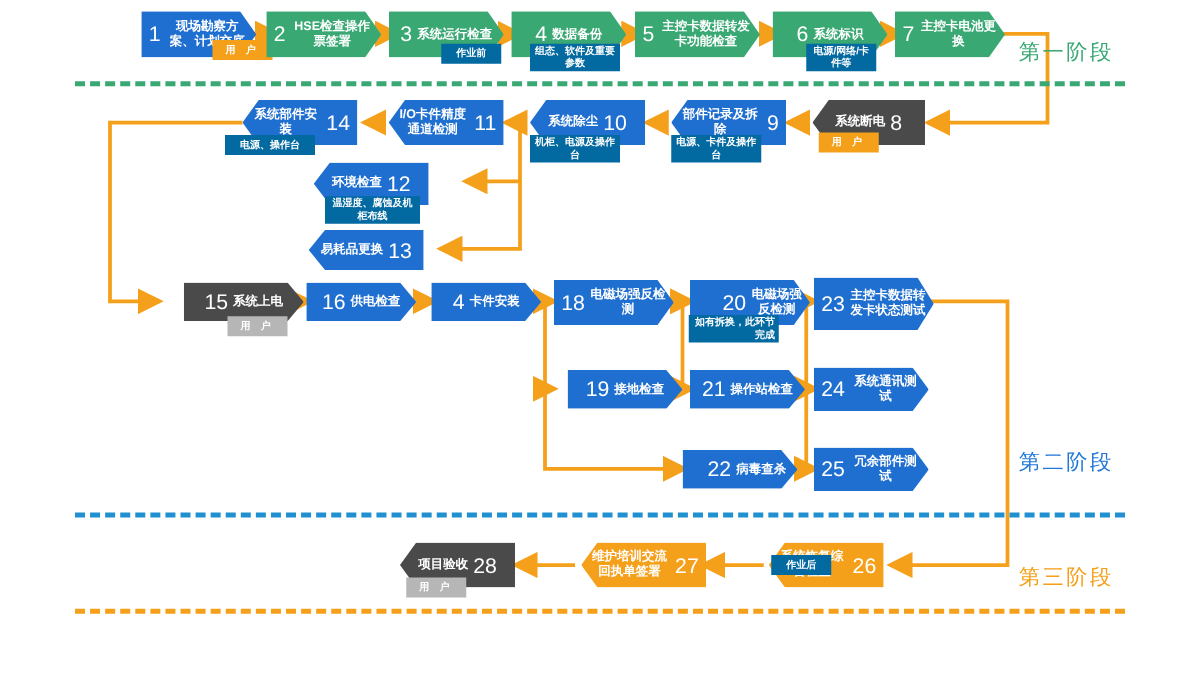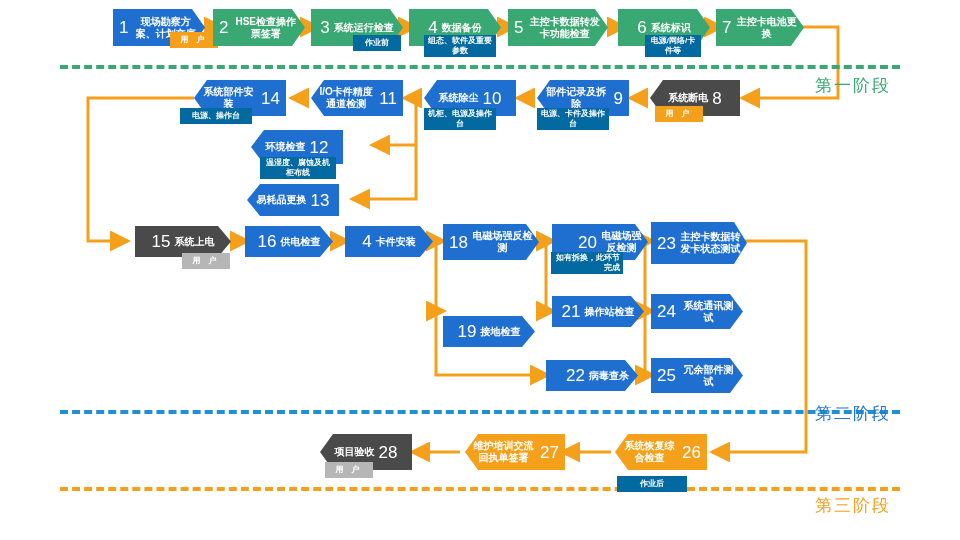--- a/index.html
+++ b/index.html
@@ -28,21 +28,21 @@
   
   .tag{
     position:absolute;box-sizing:border-box;display:flex;align-items:center;
     justify-content:center;text-align:center;color:#ffffff;font-size:8px;
     line-height:10px;font-weight:bold;padding:1px 3px;
   }
   .tag-gray{background:#0369a1;}
   .tag-orange{background:#f5a01b;letter-spacing:3px;}
   .tag-gray-user{background:#b6b6b6;letter-spacing:3px;}
   
-  .stage{position:absolute;font-size:17px;font-family:Liberation Sans, sans-serif;letter-spacing:2px;margin-top:44px;}
+  .stage{position:absolute;font-size:17px;font-family:Liberation Sans, sans-serif;letter-spacing:2px;}
   .stage-1{color:#3aa873;}
   .stage-2{color:#2277d8;}
   .stage-3{color:#f5a01b;}
   
   .divider{position:absolute;height:0;border-top:4px dashed;}
   .div-green{border-color:#3aa873;}
   .div-blue{border-color:#2190d0;}
   .div-orange{border-color:#f5a01b;}
   svg.links{position:absolute;left:0;top:0;width:960px;height:540px;pointer-events:none;}
 </style>
@@ -230,21 +230,21 @@
   </div>
 
   <div class="node blue chev-l" style="left:194px;top:80px;width:92px;height:36px;">
     <div class="inner">
         <span class="txt">系统部件安装</span>
         <span class="num">14</span>
       </div>
   </div>
   <div class="tag tag-gray" style="left:180px;top:108px;width:72px;height:16px;">电源、操作台</div>
 
-  <div class="node gray chev-r" style="left:135px;top:226px;width:96px;height:31px;">
+  <div class="node gray chev-r" style="left:147px;top:226px;width:96px;height:31px;">
     <div class="inner">
         <span class="num">15</span>
         <span class="txt">系统上电</span>
       </div>
   </div>
   <div class="tag tag-gray-user" style="left:182px;top:253px;width:48px;height:16px;">用 户</div>
 
   <div class="node blue chev-r" style="left:245px;top:226px;width:88px;height:31px;">
     <div class="inner">
         <span class="num">16</span>
@@ -259,21 +259,21 @@
       </div>
   </div>
 
   <div class="node blue chev-r" style="left:443px;top:224px;width:96px;height:36px;">
     <div class="inner">
         <span class="num">18</span>
         <span class="txt">电磁场强反检测</span>
       </div>
   </div>
 
-  <div class="node blue chev-r" style="left:443px;top:296px;width:92px;height:31px;margin-top:20px;">
+  <div class="node blue chev-r" style="left:454px;top:296px;width:92px;height:31px;">
     <div class="inner">
         <span class="num">19</span>
         <span class="txt">接地检查</span>
       </div>
   </div>
 
   <div class="node blue chev-r" style="left:552px;top:224px;width:96px;height:36px;padding-left:20px;">
     <div class="inner">
         <span class="num">20</span>
         <span class="txt">电磁场强反检测</span>
@@ -315,21 +315,21 @@
         <span class="txt">冗余部件测试</span>
       </div>
   </div>
 
   <div class="node orange chev-l" style="left:615px;top:434px;width:92px;height:36px;">
     <div class="inner">
         <span class="txt">系统恢复综合检查</span>
         <span class="num">26</span>
       </div>
   </div>
-  <div class="tag tag-gray" style="left:617px;top:476px;width:70px;height:16px;">作业后</div>
+  <div class="tag tag-gray" style="left:617px;top:444px;width:48px;height:16px;">作业后</div>
 
   <div class="node orange chev-l" style="left:465px;top:434px;width:100px;height:36px;">
     <div class="inner">
         <span class="txt">维护培训交流回执单签署</span>
         <span class="num">27</span>
       </div>
   </div>
 
   <div class="node gray chev-l" style="left:320px;top:434px;width:92px;height:36px;">
     <div class="inner">

